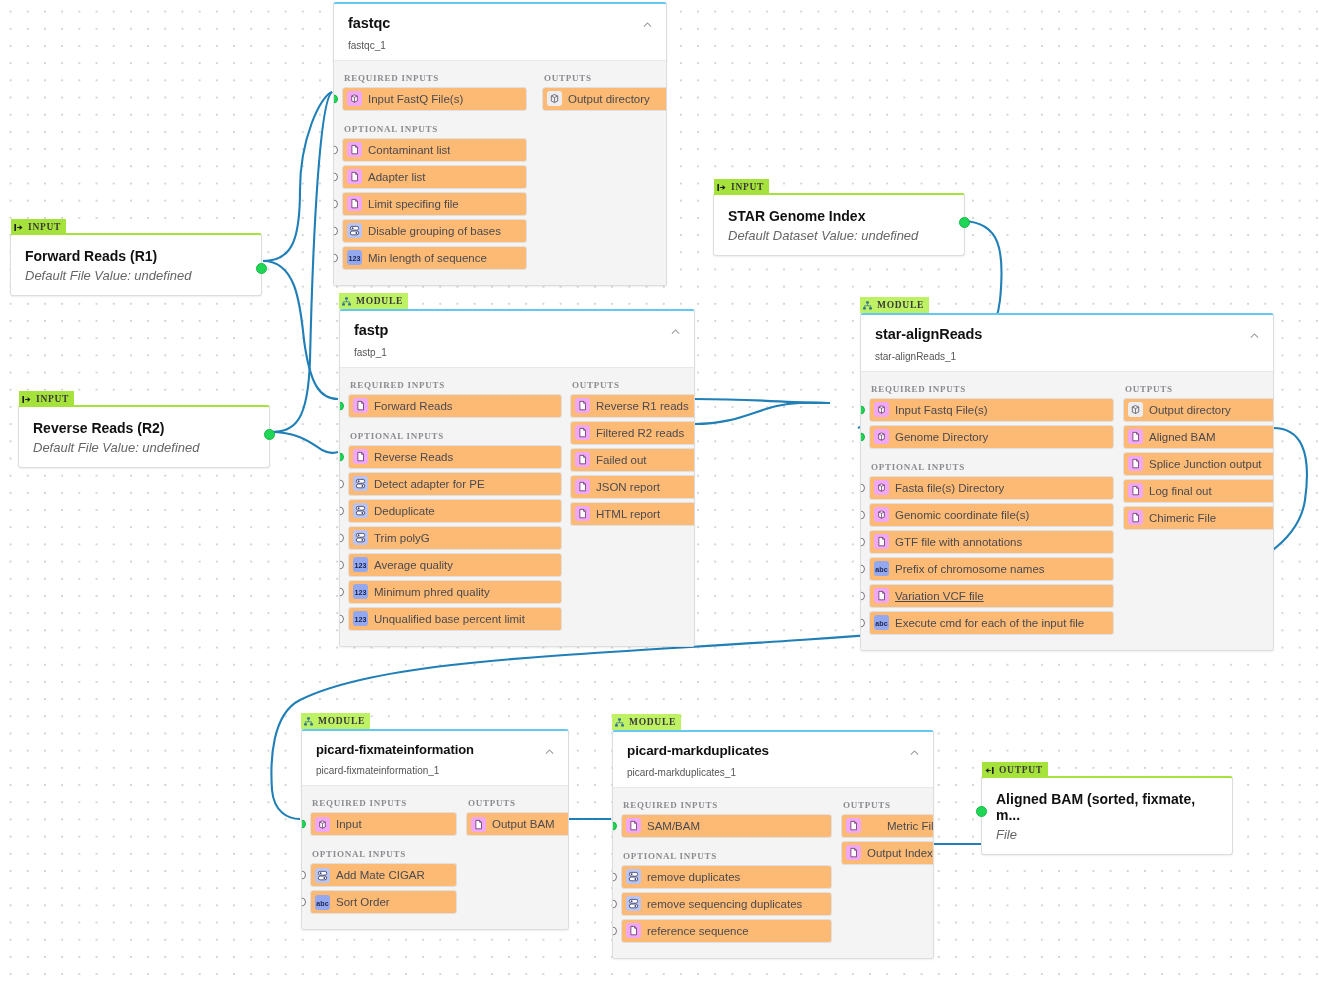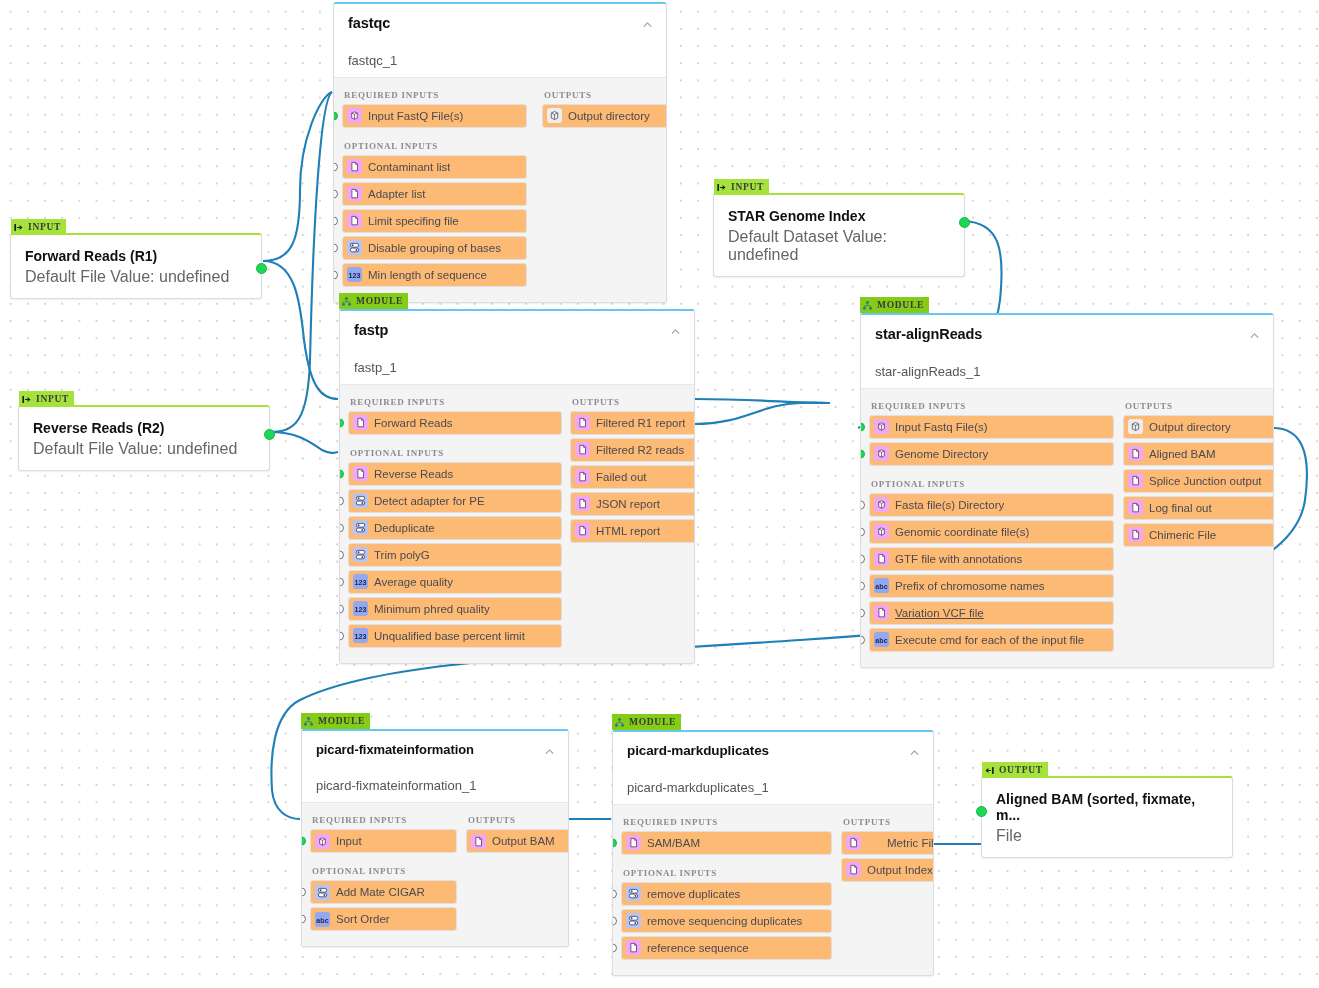--- a/index.html
+++ b/index.html
@@ -19,36 +19,36 @@
 
   
   .badge{
     display:inline-flex;align-items:center;gap:4px;
     padding:1px 5px 1px 2px;
     font-size:9.5px;letter-spacing:.7px;
     font-family:"Liberation Serif", serif;
     font-weight:700;color:#3a3a3a;
     position:absolute;top:-16px;left:0;height:14px;
   }
-  .badge.module{background:#84cc16;}
+  .badge.module{background:#bef264;}
   .badge.io{background:#a6e23c;}
   .badge .bicon{width:11px;height:11px;display:block;}
 
   
   .card{
     background:#ffffff;
     border:1px solid #dcdde0;
     border-top:2.5px solid #64c8f0;
     border-radius:3px;
     box-shadow:0 1px 2px rgba(0,0,0,.07);
     overflow:hidden;
   }
   .card-head{padding:12px 14px 9px 14px;background:#fff;position:relative;}
   .card-title{font-size:14.5px;font-weight:700;color:#101010;letter-spacing:-.1px;line-height:1.1;}
-  .card-sub{font-size:13px;color:#555;margin-top:21px;}
+  .card-sub{font-size:10px;color:#555;margin-top:8px;}
   .collapse{
     position:absolute;right:12px;top:14px;width:13px;height:13px;
     cursor:pointer;
   }
   .card-body{background:#f4f4f5;border-top:1px solid #e8e8ea;display:flex;padding:8px 0 12px 0;}
   .col-left{flex:0 0 auto;padding-left:8px;}
   .col-right{flex:0 0 auto;padding-left:14px;}
   .sect{
     font-size:9px;letter-spacing:.75px;color:#8b8b90;
     font-family:"Liberation Serif", serif;font-weight:700;
@@ -70,21 +70,21 @@
   .dot.on{background:#1fd655;border:1px solid #14b945;}
   .dot.off{background:#fff;border:1.4px solid #76767c;}
 
   
   .ionode{
     background:#fff;border:1px solid #dcdde0;border-top:2.5px solid #a6e23c;
     border-radius:3px;box-shadow:0 1px 2px rgba(0,0,0,.07);
     padding:13px 14px 12px 14px;position:relative;
   }
   .io-title{font-size:14px;font-weight:700;color:#101010;}
-  .io-sub{font-size:16px;color:#666;margin-top:4px;}
+  .io-sub{font-size:13px;color:#666;margin-top:4px;font-style:italic;}
   .io-dot{position:absolute;width:11px;height:11px;border-radius:50%;background:#1fd655;border:1px solid #14b945;box-sizing:border-box;}
 </style>
 </head>
 <body>
 
 <div id="canvas">
 
   <svg id="edges" viewBox="0 0 1319 988">
     <g fill="none" stroke="#1f7fb6" stroke-width="2.1">
 
@@ -354,21 +354,21 @@
           </div>
         </div>
         <div class="col-right" style="width:146px;">
           <div class="sect">OUTPUTS</div>
           <div class="port" style="width:137px;">
             <svg class="ticon" viewBox="0 0 16 16">
                 <rect width="16" height="16" rx="2.5" fill="#f0a8f5"></rect>
                 <path d="M5.2 3.6h4l2 2v7h-6z" fill="#fff" stroke="#6b3a70" stroke-width=".9"></path>
                 <path d="M9.2 3.6v2h2" stroke="#6b3a70" stroke-width=".9" fill="none"></path>
               </svg>
-            <span class="lbl">Filtered R1 report</span>
+            <span class="lbl">Reverse R1 reads</span>
 
           </div>
           <div class="port" style="width:137px;">
             <svg class="ticon" viewBox="0 0 16 16">
                 <rect width="16" height="16" rx="2.5" fill="#f0a8f5"></rect>
                 <path d="M5.2 3.6h4l2 2v7h-6z" fill="#fff" stroke="#6b3a70" stroke-width=".9"></path>
                 <path d="M9.2 3.6v2h2" stroke="#6b3a70" stroke-width=".9" fill="none"></path>
               </svg>
             <span class="lbl">Filtered R2 reads</span>
 

